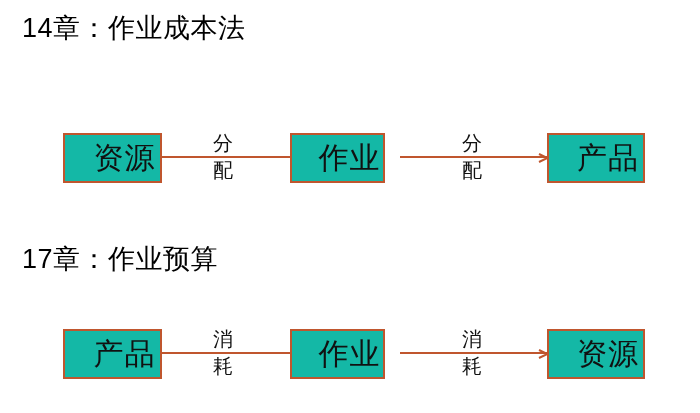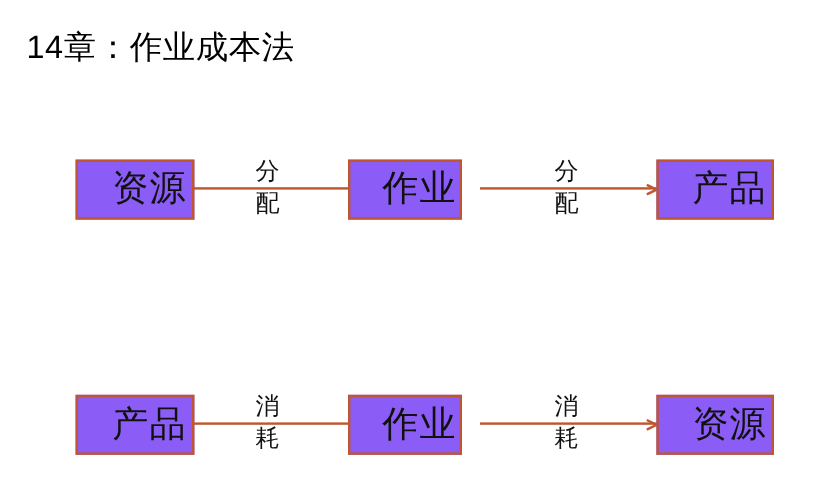--- a/index.html
+++ b/index.html
@@ -23,21 +23,20 @@
 
   
   .section-title {
     position: absolute;
     font-family: "Liberation Sans", "DejaVu Sans", sans-serif;
     font-size: 27px;
     line-height: 32px;
     color: #000000;
     white-space: nowrap;
     letter-spacing: 0.5px;
-    margin-top: 11px;
   }
   .section-title.t1 { left: 22px; top: 12px; }
   .section-title.t2 { left: 22px; top: 243px; }
 
   
   .flow-row {
     position: absolute;
     left: 0;
     width: 700px;
     height: 60px;
@@ -45,21 +44,21 @@
   .flow-row.r1 { top: 128px; }
   .flow-row.r2 { top: 324px; }
 
   
   .node {
     position: absolute;
     top: 5px;
     height: 50px;
     box-sizing: border-box;
     border: 2px solid #C0562E;
-    background: #8b5cf6;
+    background: #14b8a6;
     display: flex;
     align-items: center;
     justify-content: center;
     padding-left: 24px;
   }
   .node-label {
     font-family: "Liberation Serif", "DejaVu Serif", serif;
     font-size: 30px;
     line-height: 30px;
     color: #111111;
@@ -163,20 +162,21 @@
         <span class="ch">配</span>
       </span>
     </div>
 
     <div class="node n3">
       <span class="node-label">产品</span>
     </div>
 
   </div>
 
+  <div class="section-title t2">17章：作业预算</div>
 
   <div class="flow-row r2">
 
     <div class="node n1">
       <span class="node-label">产品</span>
     </div>
 
     <div class="arrow a1">
       <span class="shaft"></span>
       <span class="head"></span>

